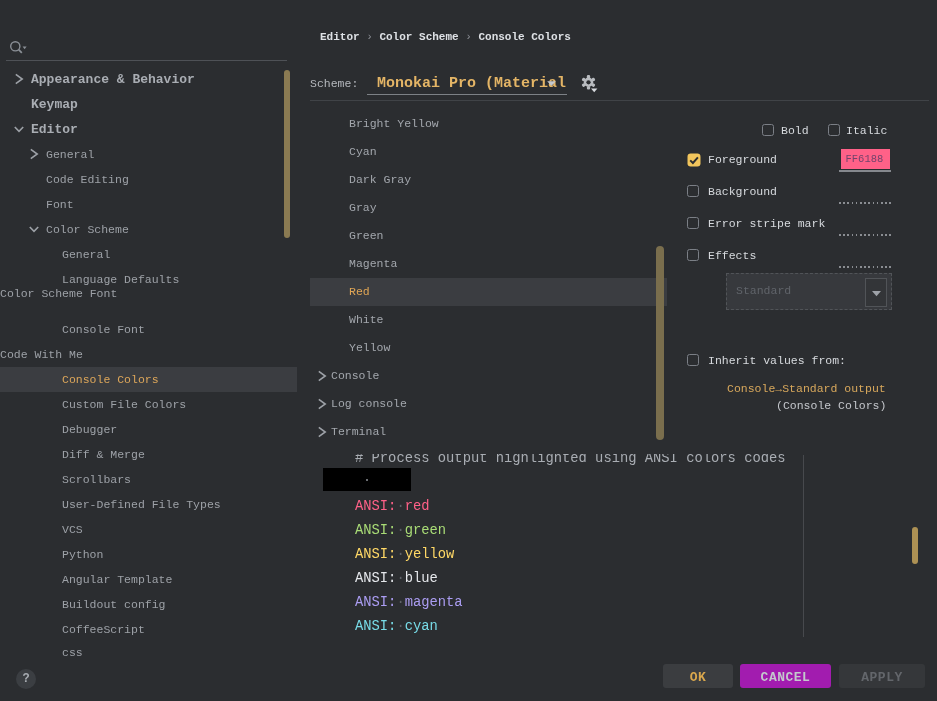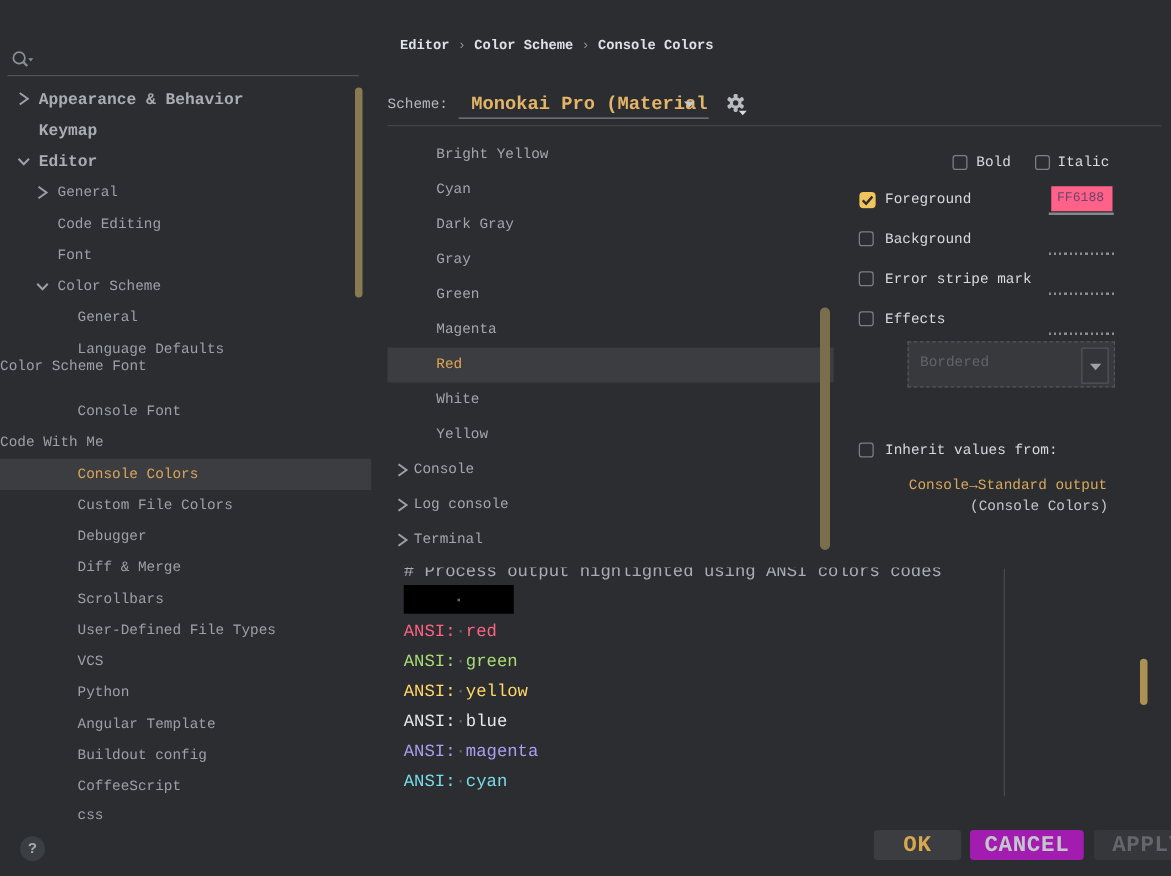--- a/index.html
+++ b/index.html
@@ -16,23 +16,23 @@
   .chev{position:absolute;}
   .sel{background:#3b3d41;color:#dca65a;}
   
   .listrow{position:absolute;box-sizing:border-box;left:310px;width:357px;height:28px;line-height:28px;font-size:11.5px;color:#a3a7ad;white-space:pre;}
   .lsel{background:#3b3d41;color:#e0a655;}
   
   .cb{position:absolute;width:10.4px;height:10.4px;border:1.6px solid #7b7f86;border-radius:2.5px;background:transparent;}
   .lbl{position:absolute;font-size:11.5px;color:#d7dade;white-space:pre;}
   .dot{position:absolute;height:1.8px;background:repeating-linear-gradient(90deg,#8a8d92 0 1.7px,transparent 1.7px 4.2px);}
   
-  .pline{position:absolute;font-size:13.8px;line-height:14px;white-space:pre;}
-  .btn{position:absolute;top:664px;height:24px;border-radius:3px;font-size:18px;font-weight:bold;
-       text-align:center;line-height:27px;letter-spacing:0.5px;margin-left:36px;}
+  .pline{position:absolute;font-size:13.8px;line-height:14px;white-space:pre;margin-left:32px;}
+  .btn{position:absolute;top:664px;height:24px;border-radius:3px;font-size:13px;font-weight:bold;
+       text-align:center;line-height:27px;letter-spacing:0.5px;}
 </style>
 </head>
 <body>
 <div id="app">
 
 
   <svg class="abs" style="left:9px;top:40px;" width="20" height="16" viewBox="0 0 20 16">
     <circle cx="6.3" cy="6.3" r="4.6" fill="none" stroke="#8a8f96" stroke-width="1.4"></circle>
     <line x1="9.7" y1="9.7" x2="12.8" y2="12.8" stroke="#8a8f96" stroke-width="1.8"></line>
     <path d="M13.6 6.6 L17.6 6.6 L15.6 9.2 Z" fill="#8a8f96"></path>
@@ -145,21 +145,21 @@
       <div class="cb" style="left:687px;top:185px;"></div>
       <div class="lbl" style="left:708px;top:184.5px;line-height:14px;">Background</div>
       <div class="dot" style="left:839px;top:202px;width:54px;"></div>
       <div class="cb" style="left:687px;top:217px;"></div>
       <div class="lbl" style="left:708px;top:216.5px;line-height:14px;">Error stripe mark</div>
       <div class="dot" style="left:839px;top:234px;width:54px;"></div>
       <div class="cb" style="left:687px;top:249px;"></div>
       <div class="lbl" style="left:708px;top:248.5px;line-height:14px;">Effects</div>
       <div class="dot" style="left:839px;top:266px;width:54px;"></div>
       <div class="abs" style="left:726px;top:273px;width:166px;height:37px;background:#37393d;border:1px dashed #515458;box-sizing:border-box;">
-        <div style="position:absolute;left:9px;top:10px;font-size:11.5px;color:#60646a;">Bordered</div>
+        <div style="position:absolute;left:9px;top:10px;font-size:11.5px;color:#60646a;">Standard</div>
         <div style="position:absolute;right:4px;top:4px;width:22px;height:29px;background:#333538;border:1px solid #515458;box-sizing:border-box;">
           <svg style="position:absolute;left:5px;top:11px;" width="11" height="7" viewBox="0 0 11 7">
             <path d="M1 1 L10 1 L5.5 6.2 Z" fill="#9ea2a8"></path>
           </svg>
         </div>
       </div>
       <div class="cb" style="left:687px;top:354px;"></div>
       <div class="lbl" style="left:708px;top:353.5px;line-height:14px;">Inherit values from:</div>
       <div class="lbl" style="left:727px;top:382px;line-height:14px;color:#d8a85c;">Console→Standard output</div>
       <div class="lbl" style="left:776px;top:399px;line-height:14px;color:#c4c7cc;">(Console Colors)</div>

